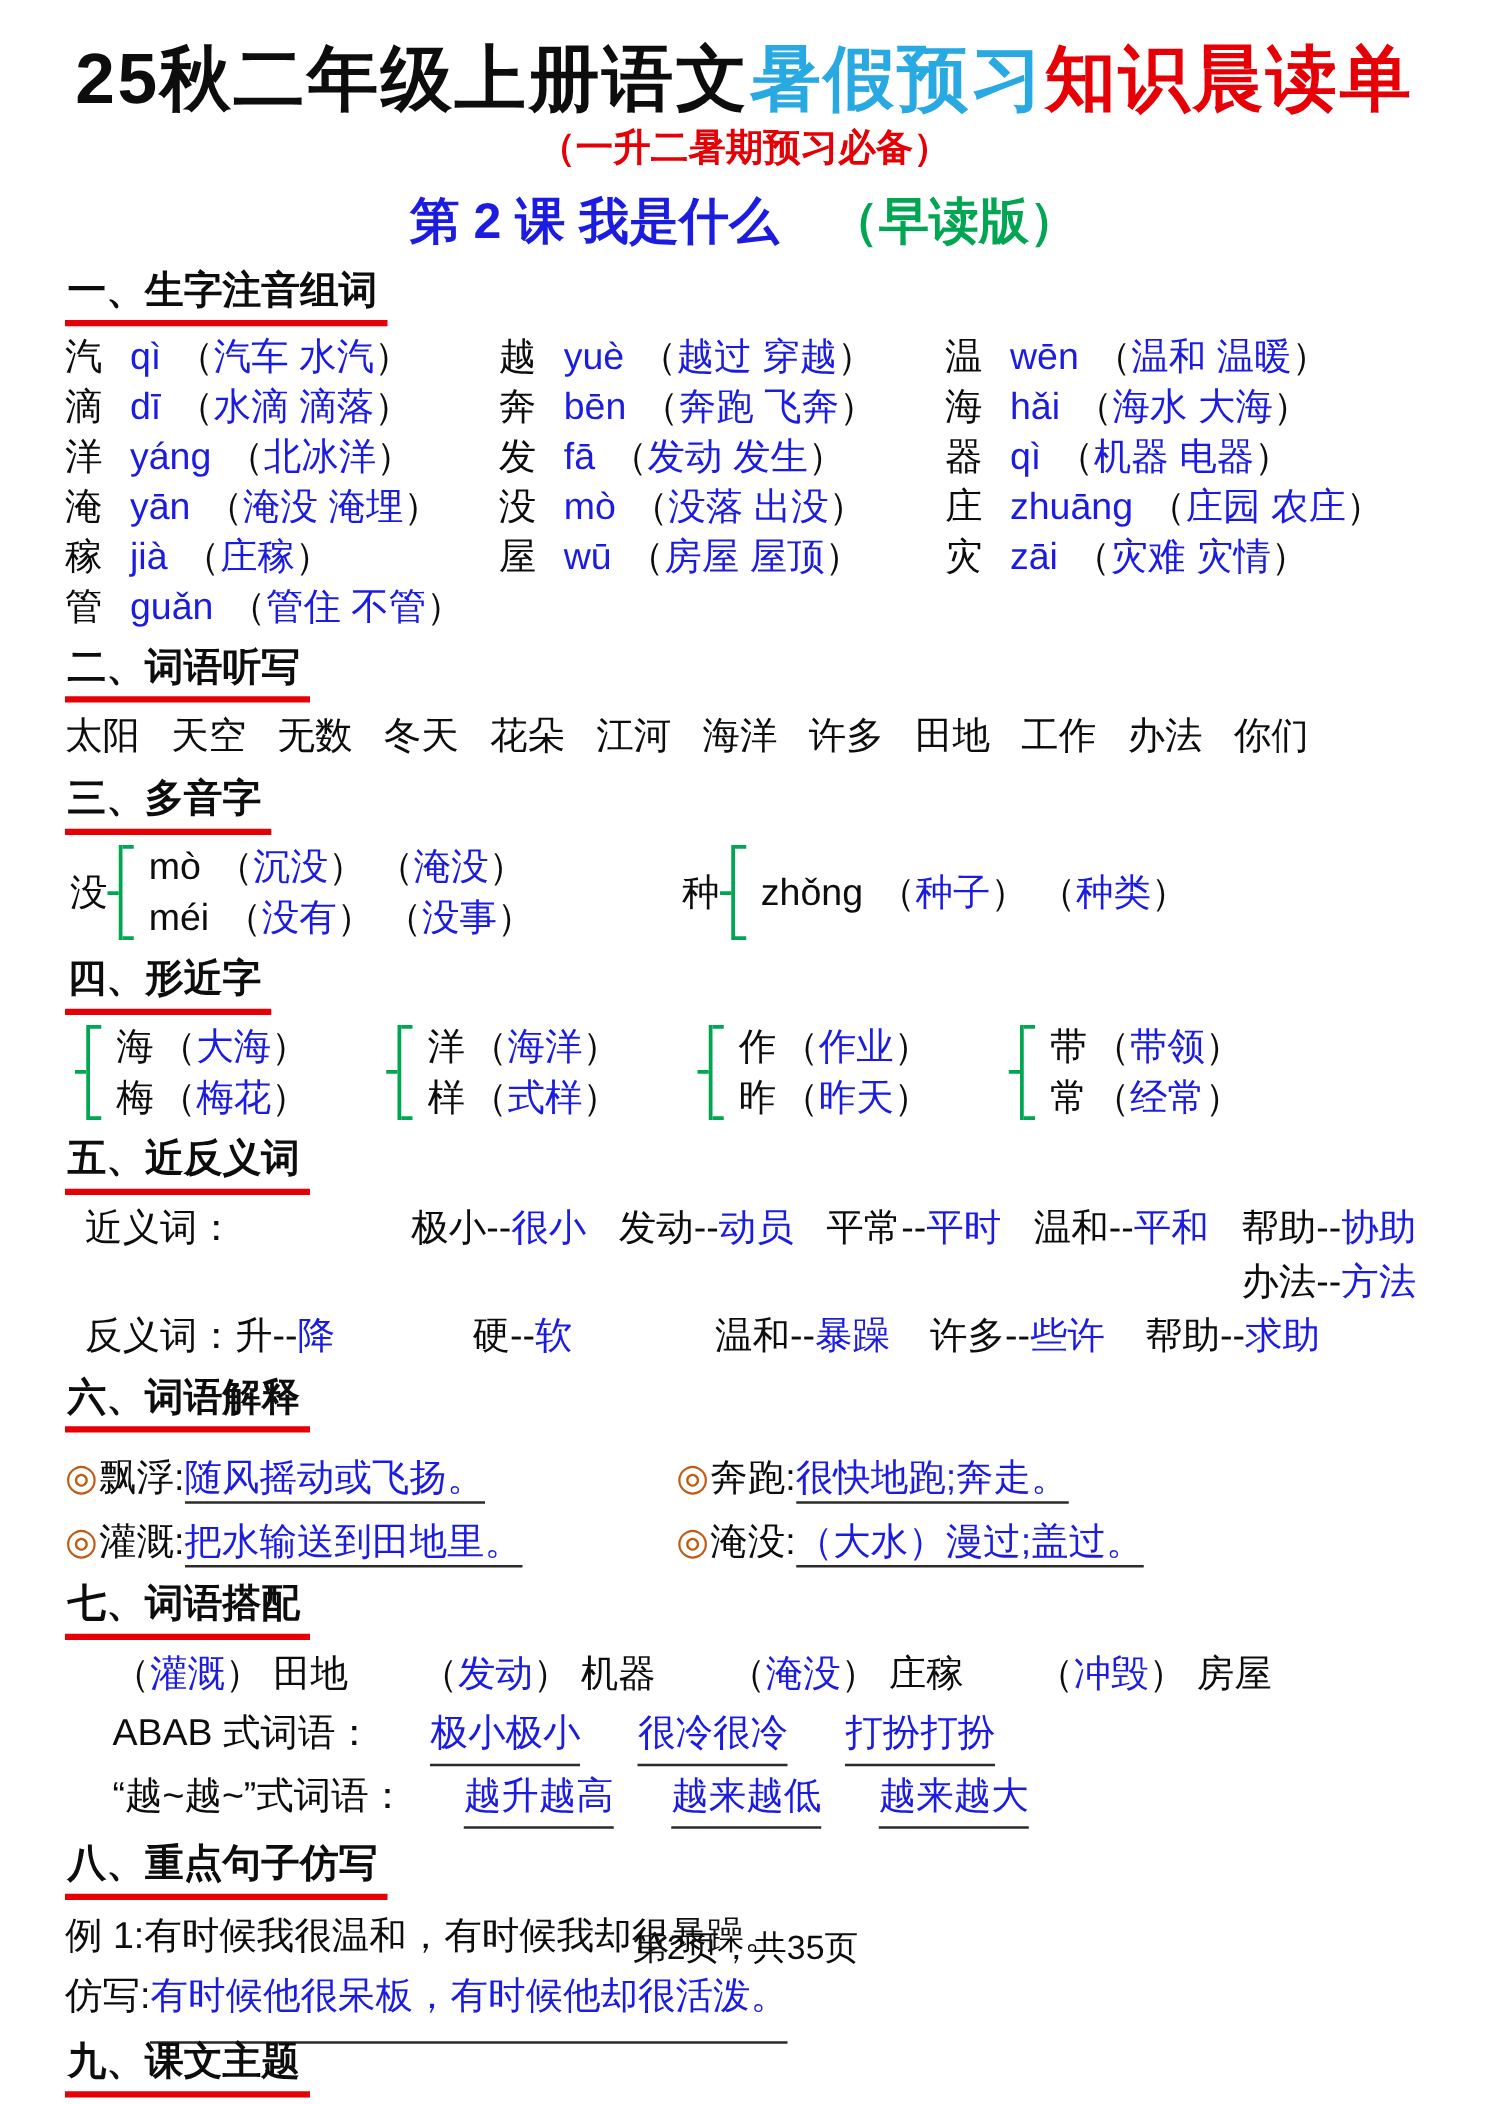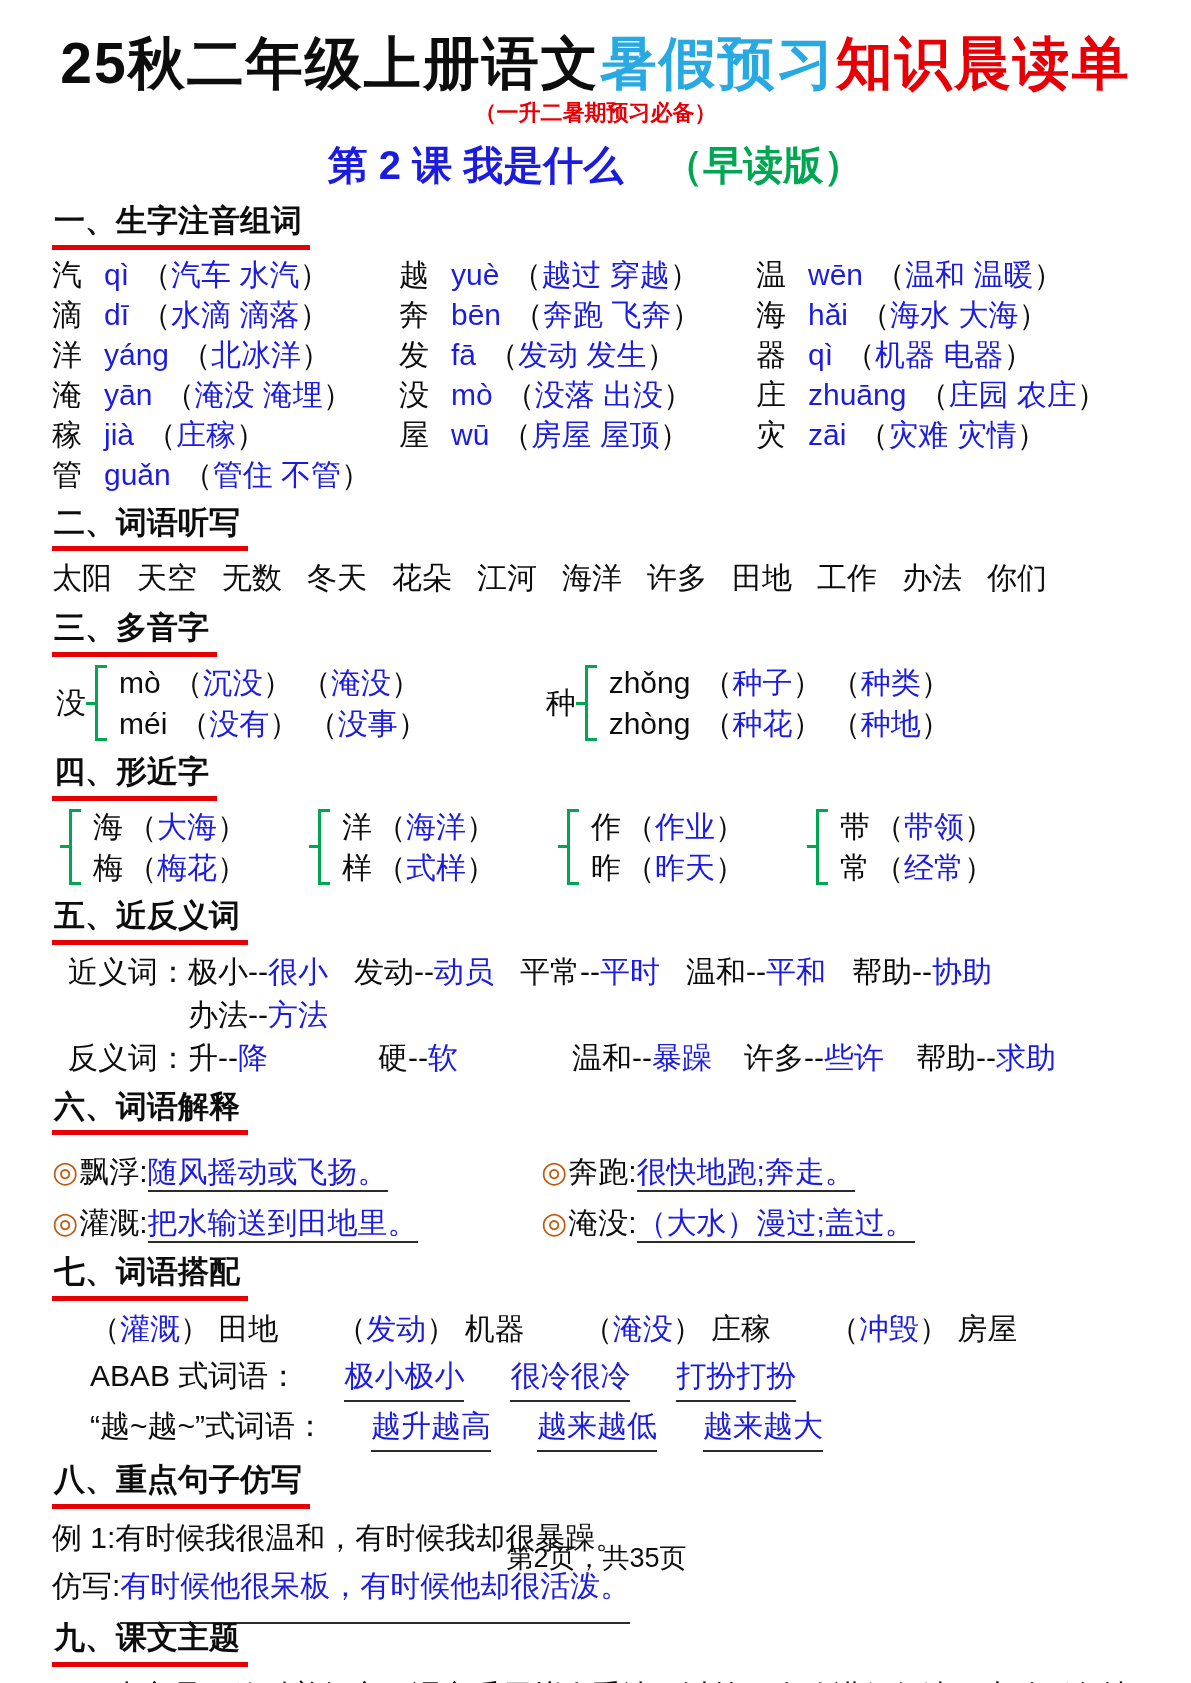--- a/index.html
+++ b/index.html
@@ -5,21 +5,21 @@
   html,body{margin:0;padding:0;}
   body{
     width:1191px;height:1683px;background:#ffffff;
     font-family:"Liberation Sans","DejaVu Sans",sans-serif;
     color:#0d0d0d;overflow:hidden;
   }
   .page{box-sizing:border-box;width:1191px;height:1683px;padding:28px 52px 0 52px;position:relative;}
 
   
   .title{text-align:center;font-size:57px;font-weight:bold;letter-spacing:2px;margin:4px 0 0 0;line-height:1.12;}
-  .subtitle{text-align:center;font-size:22px;font-weight:bold;margin:2px 0 0 0;}
+  .subtitle{text-align:center;font-size:30px;font-weight:bold;margin:2px 0 0 0;}
   .lesson{text-align:center;font-size:40px;font-weight:bold;margin:10px 0 8px 0;}
 
   .c-cyan{color:#29A9E2;}
   .c-red{color:#E60005;}
   .c-blue{color:#1C1CE0;}
   .c-green{color:#00A651;margin-left:40px;}
   .b{color:#1C1CE0;}
 
   
   .sec-head{font-size:31px;font-weight:bold;margin:9px 0 5px 0;line-height:1.25;}
@@ -48,21 +48,21 @@
 
   
   .pairs-row{display:flex;column-gap:62px;margin:2px 0 0 8px;}
   .pair{display:flex;align-items:center;}
   .prows{display:flex;flex-direction:column;font-size:30px;line-height:41px;white-space:nowrap;}
   .prow .ch2{margin-right:4px;}
 
   
   .line5{display:flex;font-size:30px;line-height:43px;margin-left:16px;}
   .lab{flex:0 0 auto;}
-  .pairs-wrap{display:flex;flex-wrap:wrap;column-gap:26px;max-width:945px;}
+  .pairs-wrap{display:flex;flex-wrap:wrap;column-gap:26px;max-width:945px;justify-content:flex-end;}
   .sp{white-space:nowrap;}
   .pairs-ant{display:flex;column-gap:32px;}
   .pairs-ant .w0{min-width:158px;}
   .pairs-ant .w1{min-width:162px;}
 
   
   .def-grid{display:grid;grid-template-columns:489px 1fr;row-gap:9px;font-size:30px;line-height:42px;margin-top:16px;}
   .ring{color:#C05A11;margin-right:1px;}
   .def{color:#1C1CE0;border-bottom:2px solid #2b2b2b;padding-bottom:2px;}
 
@@ -137,21 +137,20 @@
           <div class="rrow"><span class="py-b">mò</span>（<span class="b">沉没</span>） （<span class="b">淹没</span>）</div>
           <div class="rrow"><span class="py-b">méi</span>（<span class="b">没有</span>） （<span class="b">没事</span>）</div>
         </div>
       </div>
       <div class="poly">
         <span class="pch">种</span>
         <span class="tickL"></span>
         <div class="brace"></div>
         <div class="readings">
           <div class="rrow"><span class="py-b">zhǒng</span>（<span class="b">种子</span>） （<span class="b">种类</span>）</div>
-          <div class="rrow"><span class="py-b">zhòng</span>（<span class="b">种花</span>） （<span class="b">种地</span>）</div>
         </div>
       </div>
     </div>
 
   <div class="sec-head"><span>四、形近字</span></div>
   <div class="pairs-row" id="s4row">
       <div class="pair">
         <span class="tickL"></span>
         <div class="brace"></div>
         <div class="prows">

